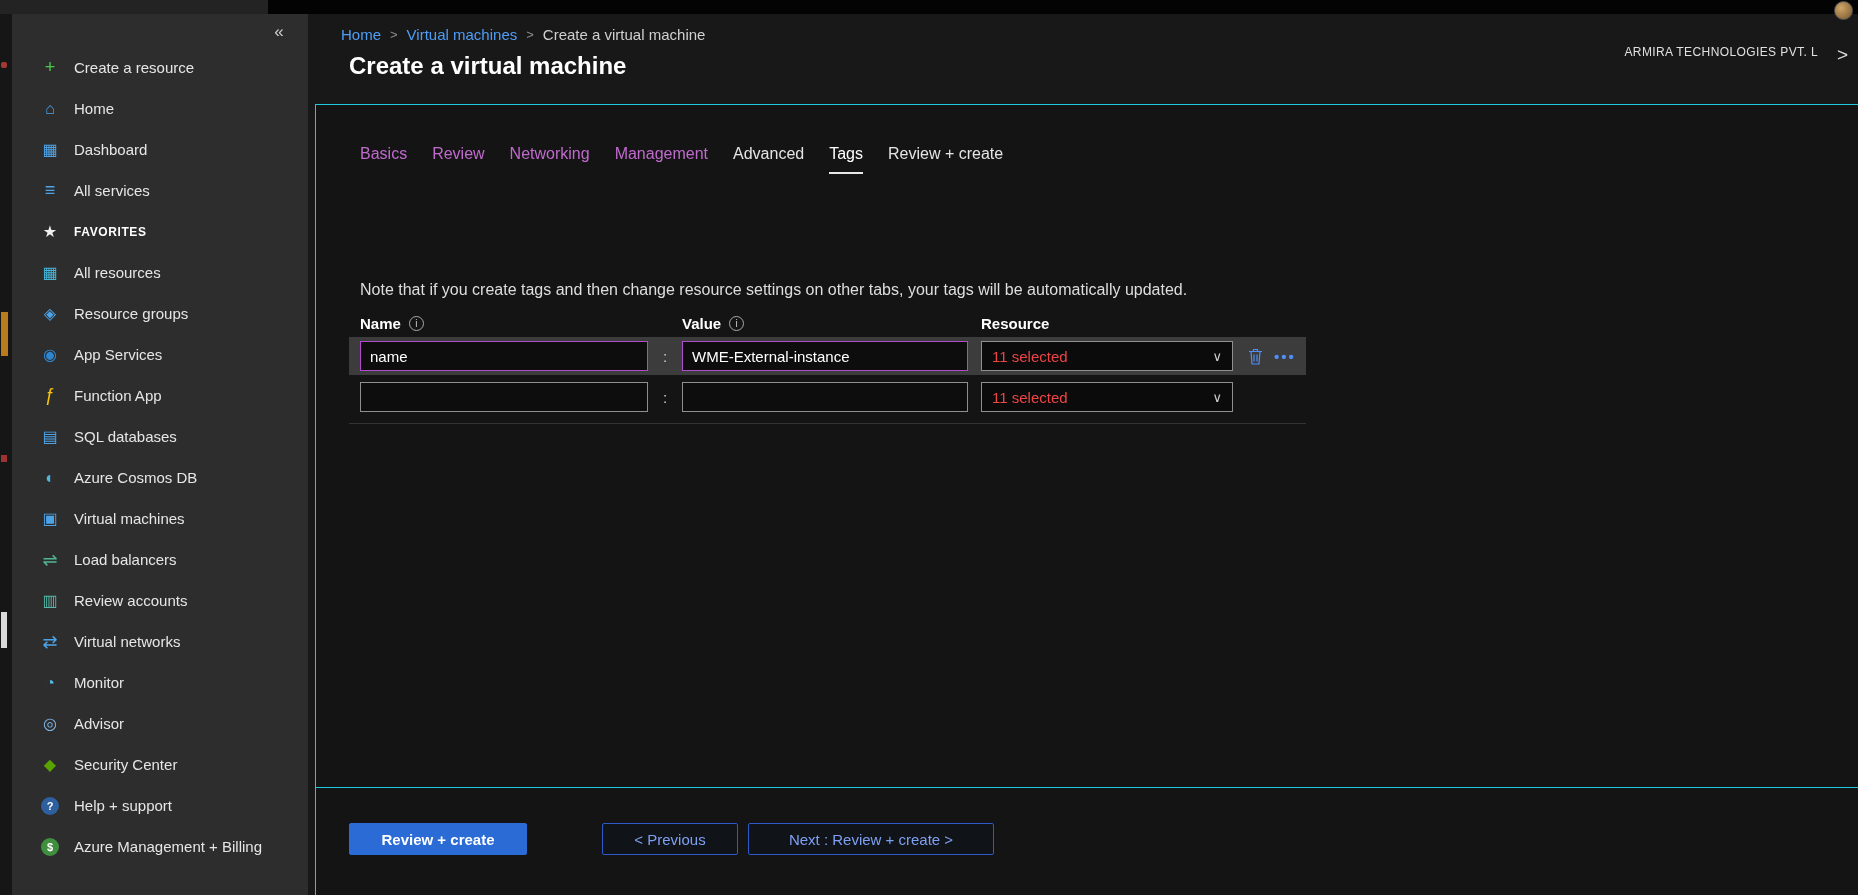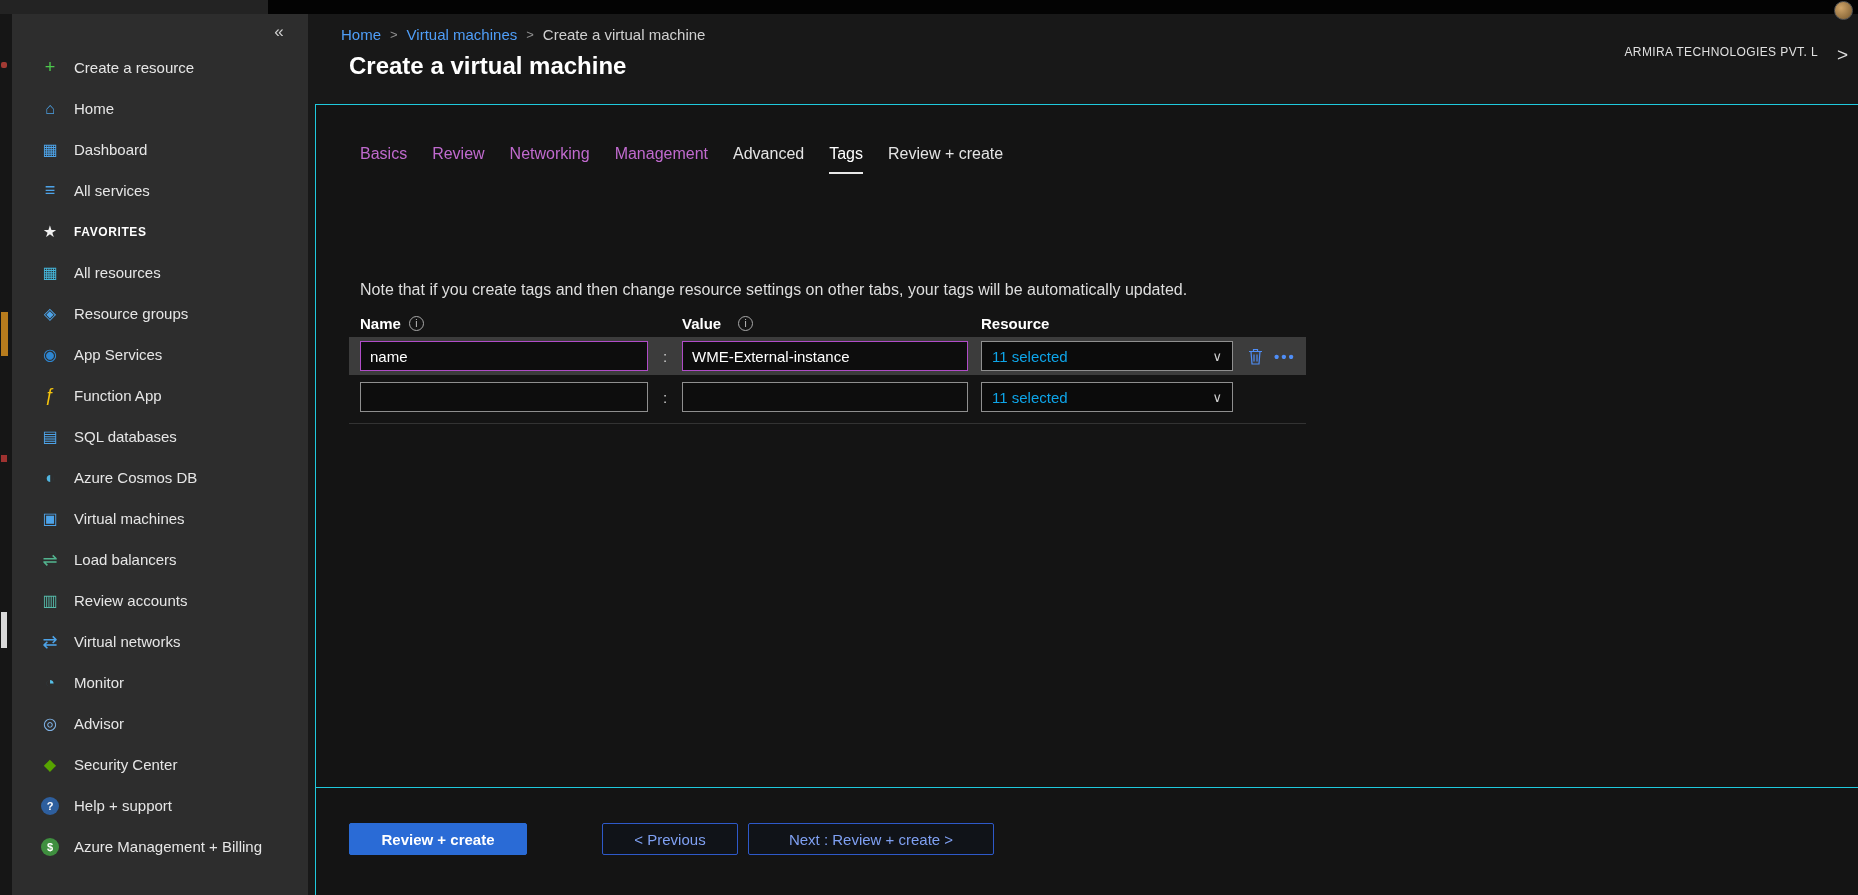--- a/index.html
+++ b/index.html
@@ -60,36 +60,36 @@
     line-height:26px; color:#dedede; }
   .learn-link { color:#4f9ef8; cursor:pointer; text-decoration:none; }
   .ext-ico { margin-left:5px; vertical-align:-1px; }
   .note { position:absolute; left:44px; top:176px; width:1100px; font-size:16px; color:#dedede; }
 
   
   .tag-table { position:absolute; left:33px; top:204px; width:957px; }
   .thead { display:flex; padding-left:11px; font-size:15px; font-weight:bold; color:#ffffff;
     height:28px; align-items:center; }
   .th-name  { width:322px; display:flex; align-items:center; }
-  .th-value { width:299px; display:flex; align-items:center;gap:9px; }
+  .th-value { width:299px; display:flex; align-items:center; }
   .th-resource { flex:1; }
   .info-i { display:inline-flex; align-items:center; justify-content:center; width:15px; height:15px;
     border:1px solid #a8a8a8; border-radius:50%; color:#c8c8c8; font-size:10px; font-weight:normal;
     margin-left:8px; font-style:normal; }
   .tbody { border-bottom:1px solid #333; padding-bottom:4px; }
   .tag-row { display:flex; align-items:center; height:38px; padding-left:11px; margin-bottom:3px; }
   .tag-row.highlighted { background:#3c3c3c; }
   .tag-input { width:288px; height:30px; background:#0d0d0d; border:1px solid #8f8f8f;
     color:#ffffff; font-size:15px; padding:0 9px; outline:none; font-family:"Liberation Sans",sans-serif; }
   .tag-row.highlighted .tag-input { border:1px solid #b04cc8; }
   .colon { width:34px; text-align:center; color:#cfcfcf; font-size:15px; }
   .tag-input.value-input { width:286px; }
   .select { width:252px; height:30px; margin-left:13px; background:#0b0b0b; border:1px solid #8f8f8f;
     display:flex; align-items:center; justify-content:space-between; padding:0 10px; cursor:pointer; }
-  .select-text { font-size:15px; color:#0ea5e9; }
+  .select-text { font-size:15px; color:#ef4444; }
   .select-chevron { color:#cfcfcf; font-size:13px; }
   .row-trash { margin-left:15px; display:inline-flex; cursor:pointer; }
   .row-ellipsis { margin-left:11px; color:#4f8ef7; font-size:15px; letter-spacing:2px;
     font-weight:bold; cursor:pointer; }
 
   
   .footer-divider { position:absolute; left:0; top:682px; width:100%; border-top:1px solid #1fc9dd; }
   .btn { position:absolute; top:718px; height:32px; font-size:15px; border-radius:2px;
     cursor:pointer; font-family:"Liberation Sans",sans-serif; }
   .btn.primary { left:33px; width:178px; background:#2a6bd6; color:#ffffff; border:1px solid #2a6bd6;

